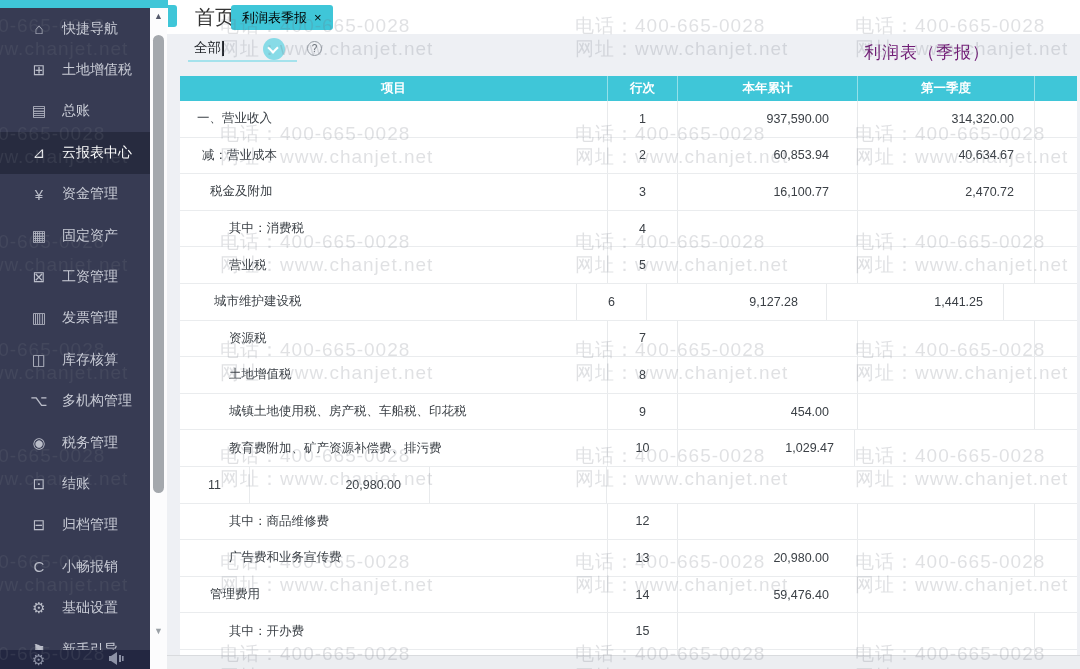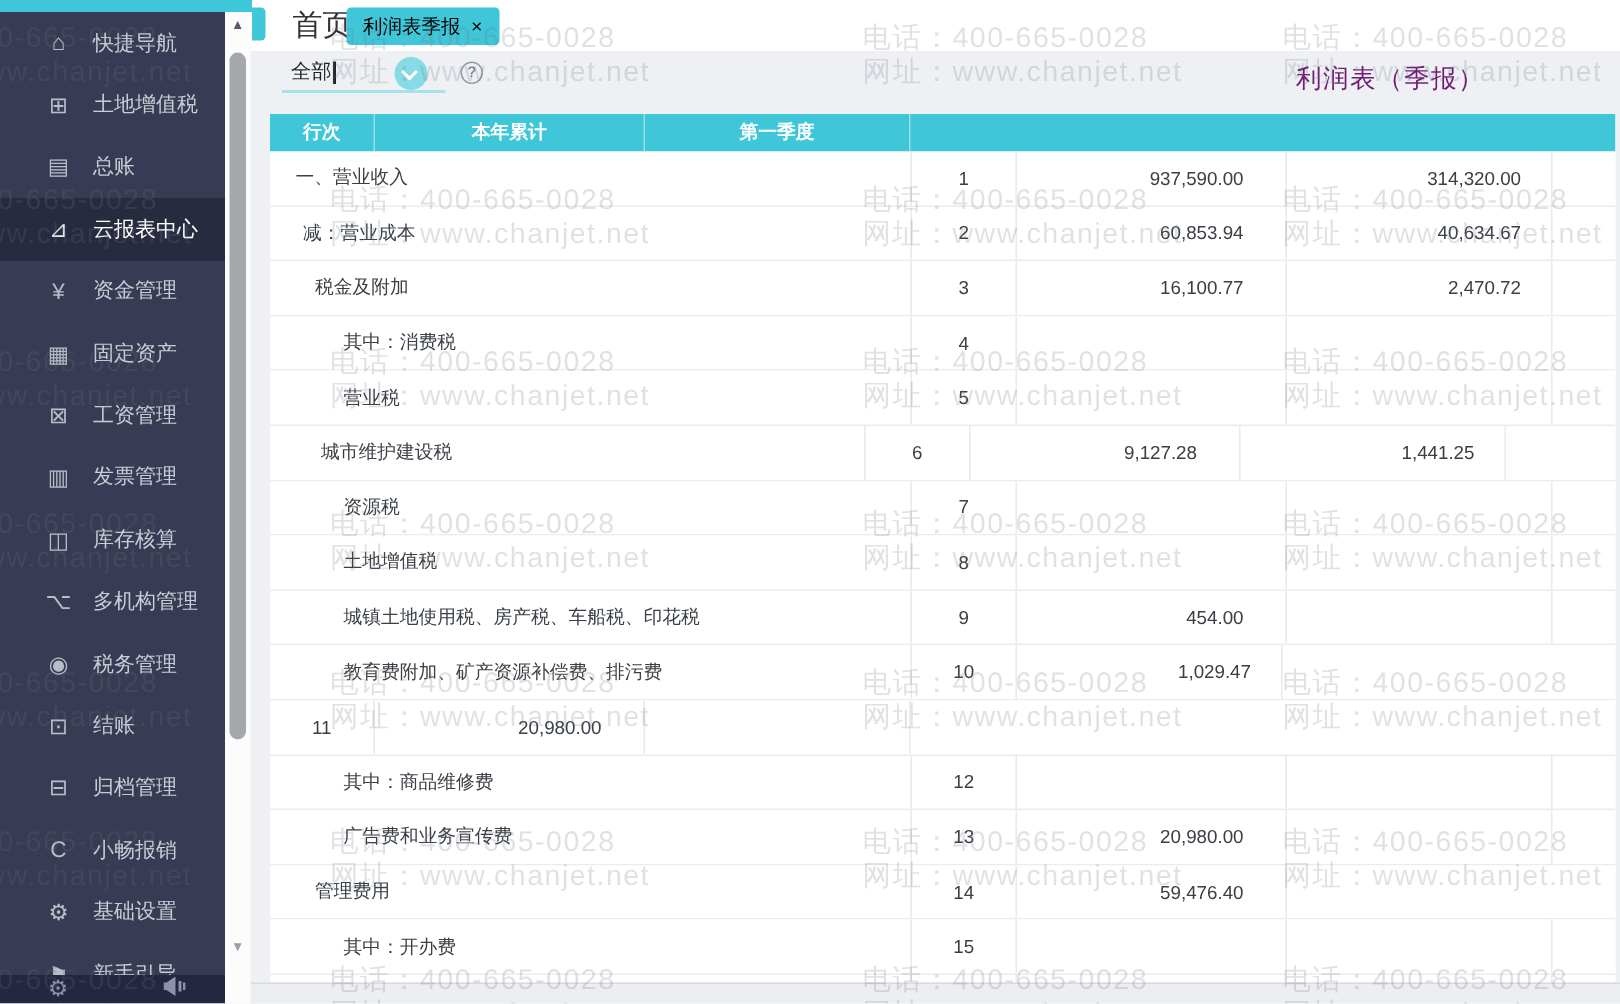--- a/index.html
+++ b/index.html
@@ -163,20 +163,21 @@
     <span class="caret"></span>
   </div>
   <div class="chev-btn">
     <span class="chv"></span>
   </div>
   <div class="help-btn">?</div>
   <div class="rpt-title">利润表（季报）</div>
 
   <div class="table">
     <div class="thead">
+        <div class="th" style="width: 428px;">项目</div>
         <div class="th" style="width: 70px; font-family: Liberation Serif, serif;">行次</div>
         <div class="th" style="width: 180px;">本年累计</div>
         <div class="th" style="width: 177px;">第一季度</div>
         <div class="th fill"></div>
       </div>
     <div>
         <div class="tr">
           <div class="td" style="width: 428px; padding-left: 17px;">一、营业收入</div>
           <div class="td ctr" style="width: 70px;">1</div>
           <div class="td num" style="width: 180px;">937,590.00</div>

